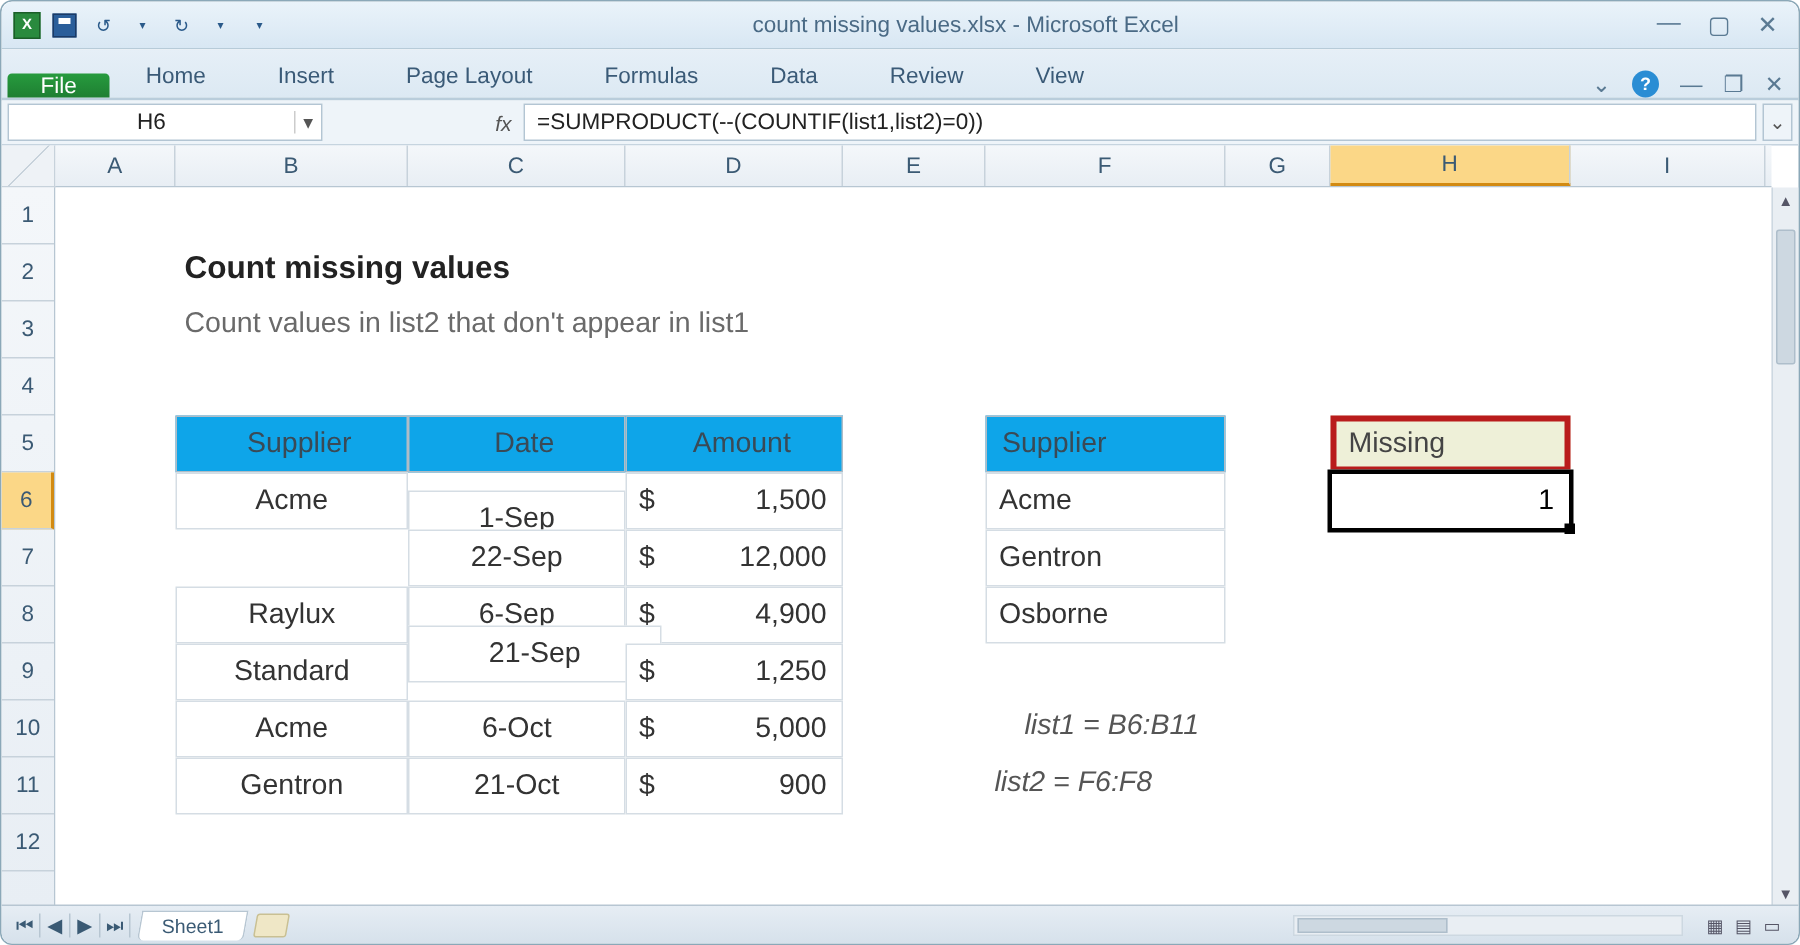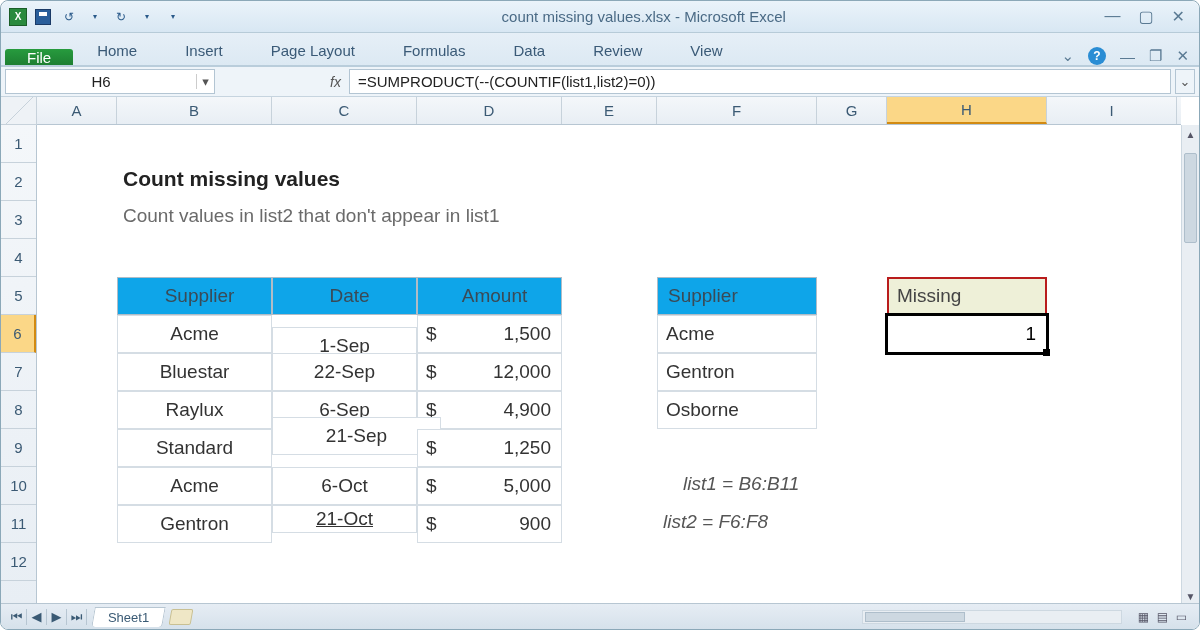--- a/index.html
+++ b/index.html
@@ -134,21 +134,21 @@
     display:flex; align-items:center; font-size:19px; color:#3a4a56; font-weight:400; padding-left:10px;
   }
   .tbl-cell {
     position:absolute; border:1px solid #d5dde4; background:#fff;
     display:flex; align-items:center; justify-content:center; font-size:19px; color:#333;
   }
   .tbl-cell.left { justify-content:flex-start; padding-left:8px;}
   .tbl-cell.amount { justify-content:flex-end; padding-right:10px;}
   .tbl-cell .dollar { position:absolute; left:8px;}
   .missing-hdr {
-    position:absolute; background:#eef0d8; border:2px solid #b91c1c;
+    position:absolute; background:#eef0d8; border:4px solid #b91c1c;
     display:flex; align-items:center; padding-left:8px; font-size:19px; color:#444;
   }
   .active-cell {
     position:absolute; border:3px solid #000; background:#fff;
     display:flex; align-items:center; justify-content:flex-end; padding-right:10px;
     font-size:19px;
   }
   .active-cell::after{
     content:""; position:absolute; right:-4px; bottom:-4px; width:7px; height:7px; background:#000;
   }
@@ -271,21 +271,20 @@
     <div class="hdr-tbl" style="left:380px; top:152px; width:145px; height:38px; justify-content:center;">Amount</div>
     <div class="hdr-tbl" style="left:235px; top:152px; width:145px; height:38px; justify-content:center;">Date</div>
 
     <div class="tbl-cell" style="left:80px; top:190px; width:155px; height:38px;">Acme</div>
     <div class="tbl-cell" style="left:235px; top:190px; width:145px; height:38px;margin-top:12px;">1-Sep</div>
     <div class="tbl-cell amount" style="left:380px; top:190px; width:145px; height:38px;">
         <span class="dollar">$</span>
         <span>1,500</span>
       </div>
 
-    <div class="tbl-cell" style="left:80px; top:228px; width:155px; height:38px;">Bluestar</div>
     <div class="tbl-cell" style="left:235px; top:228px; width:145px; height:38px;">22-Sep</div>
     <div class="tbl-cell amount" style="left:380px; top:228px; width:145px; height:38px;">
         <span class="dollar">$</span>
         <span>12,000</span>
       </div>
 
     <div class="tbl-cell" style="left:80px; top:266px; width:155px; height:38px;">Raylux</div>
     <div class="tbl-cell" style="left:235px; top:266px; width:145px; height:38px;">6-Sep</div>
     <div class="tbl-cell amount" style="left:380px; top:266px; width:145px; height:38px;">
         <span class="dollar">$</span>
@@ -300,21 +299,21 @@
       </div>
 
     <div class="tbl-cell" style="left:80px; top:342px; width:155px; height:38px;">Acme</div>
     <div class="tbl-cell" style="left:235px; top:342px; width:145px; height:38px;">6-Oct</div>
     <div class="tbl-cell amount" style="left:380px; top:342px; width:145px; height:38px;">
         <span class="dollar">$</span>
         <span>5,000</span>
       </div>
 
     <div class="tbl-cell" style="left:80px; top:380px; width:155px; height:38px;">Gentron</div>
-    <div class="tbl-cell" style="left:235px; top:380px; width:145px; height:28px;text-decoration:underline;">21-Oct</div>
+    <div class="tbl-cell" style="left:235px; top:380px; width:145px; height:38px;">21-Oct</div>
     <div class="tbl-cell amount" style="left:380px; top:380px; width:145px; height:38px;">
         <span class="dollar">$</span>
         <span>900</span>
       </div>
 
     <div class="hdr-tbl" style="left:620px; top:152px; width:160px; height:38px;">Supplier</div>
     <div class="tbl-cell left" style="left:620px; top:190px; width:160px; height:38px;">Acme</div>
     <div class="tbl-cell left" style="left:620px; top:228px; width:160px; height:38px;">Gentron</div>
     <div class="tbl-cell left" style="left:620px; top:266px; width:160px; height:38px;">Osborne</div>
 

